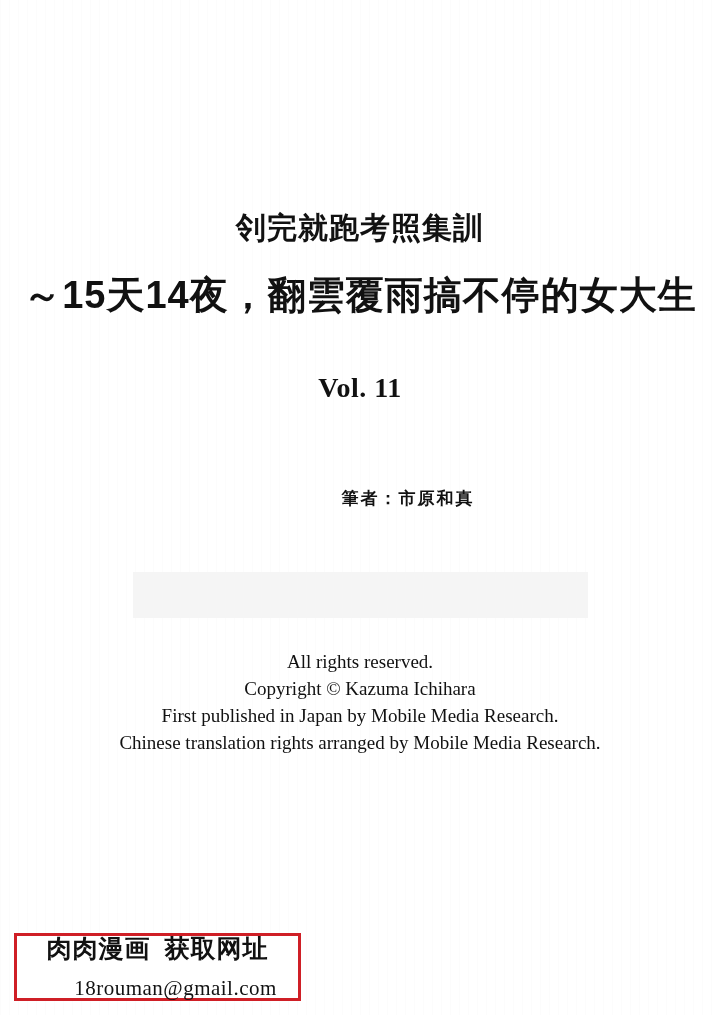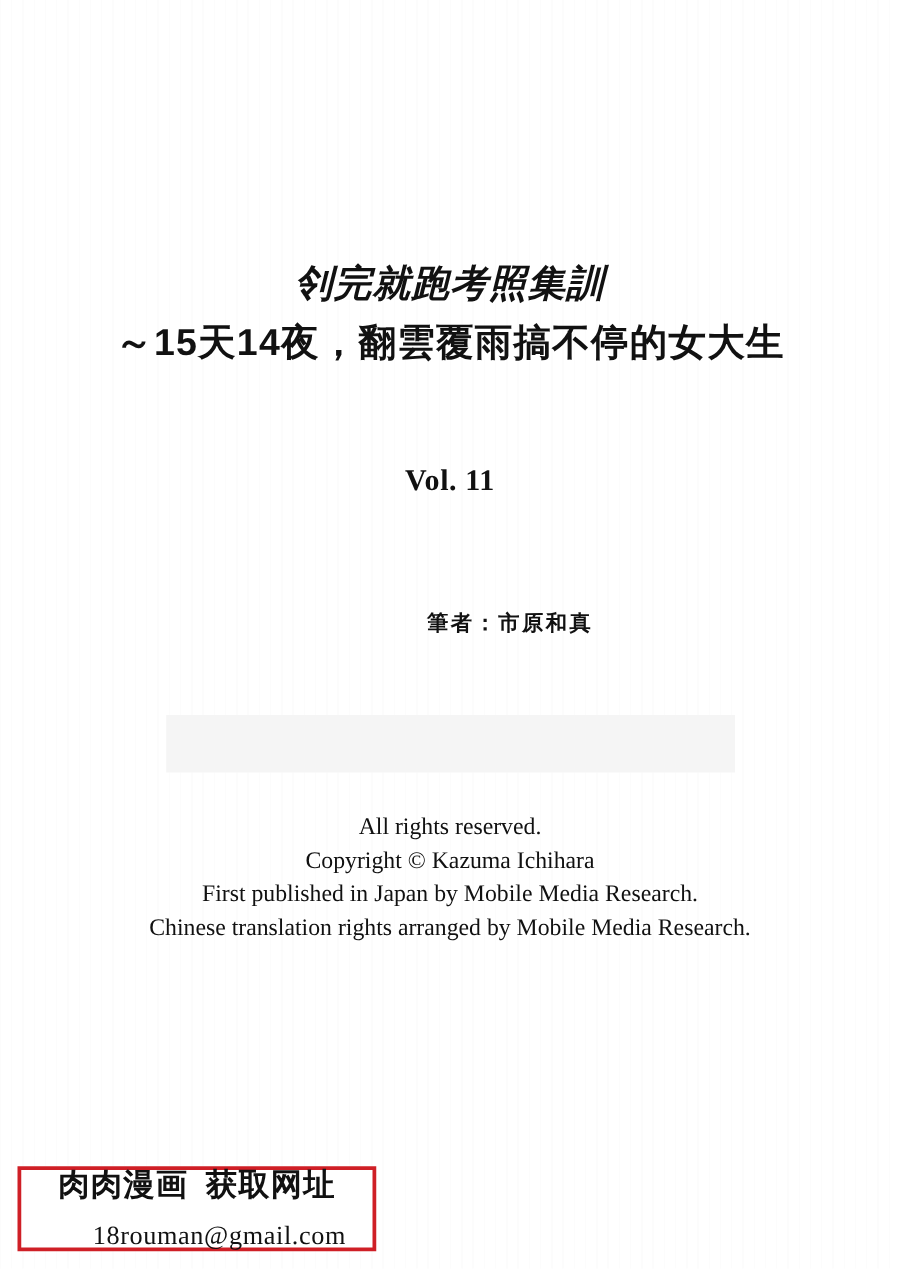--- a/index.html
+++ b/index.html
@@ -38,31 +38,31 @@
   }
   .title-line {
     font-family: "Liberation Sans", sans-serif;
     font-weight: bold;
     color: #111111;
     letter-spacing: 1px;
   }
   .title-line-1 {
     font-size: 30px;
     line-height: 46px;
-    font-style: italic;
   }
   .title-line-2 {
-    font-size: 30px;
+    font-size: 38px;
     line-height: 48px;
+    margin-top: 20px;
   }
   .volume {
     top: 372px;
     font-family: "Liberation Serif", serif;
     font-weight: bold;
-    font-size: 24px;
+    font-size: 28px;
     color: #111111;
     letter-spacing: 0.5px;
   }
   .author {
     top: 487px;
     font-family: Liberation Mono, monospace;
     font-weight: bold;
     font-size: 17px;
     color: #111111;
     letter-spacing: 2px;

